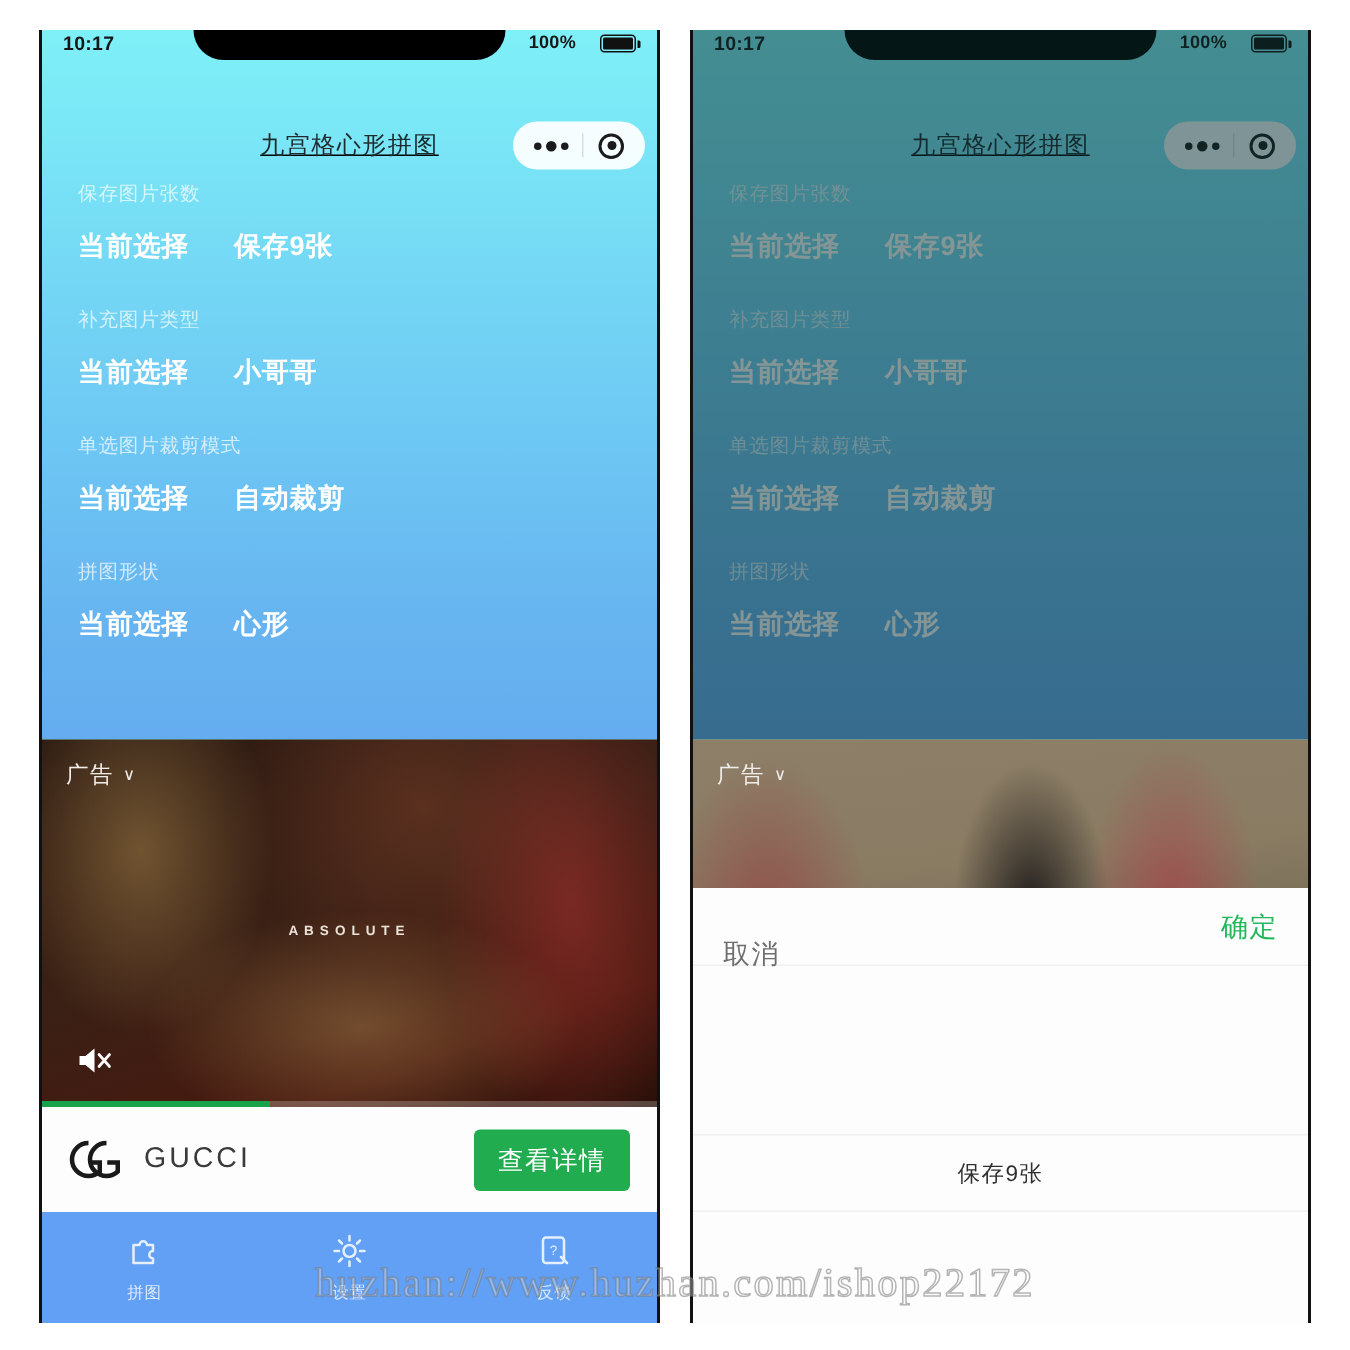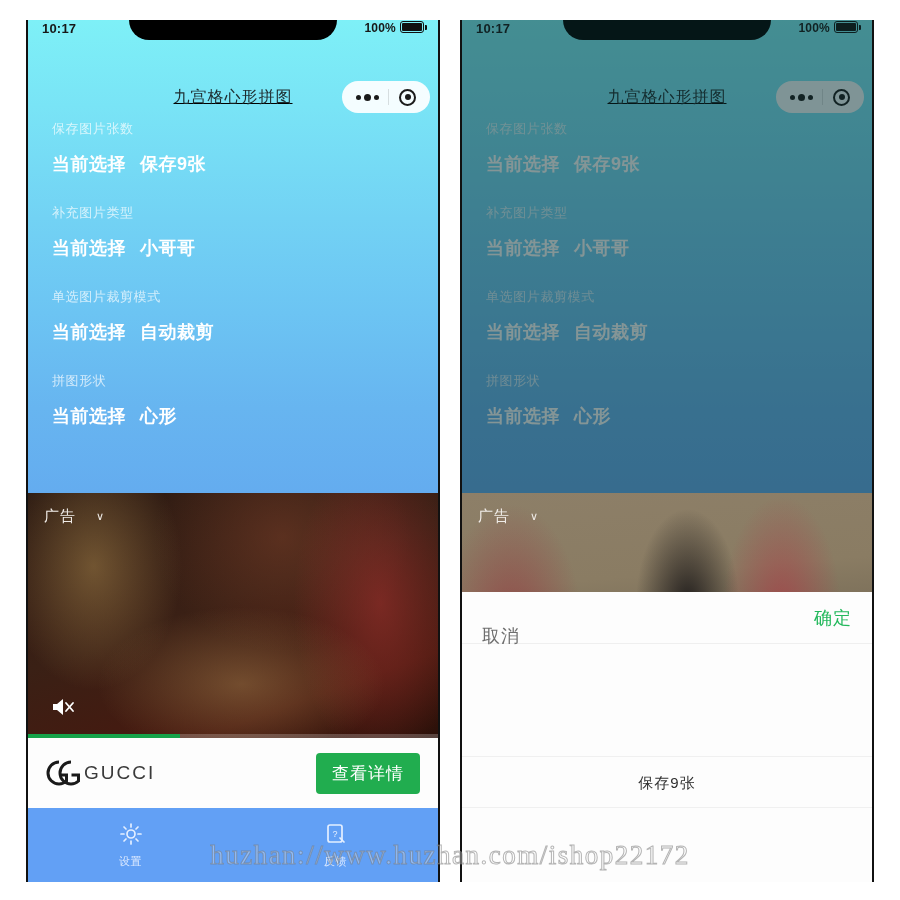--- a/index.html
+++ b/index.html
@@ -60,21 +60,21 @@
     align-items: center;
     justify-content: space-between;
     padding: 0 14px;
     font-size: 13px;
     color: #171717;
     font-weight: 600;
     letter-spacing: .2px;
   }
   .status-left { margin-top: -6px; }
   .status-right {
-    display: flex; align-items: flex-start; gap: 4px;
+    display: flex; align-items: flex-end; gap: 16px;
     margin-top: -6px;
   }
   .battery-pct { font-size: 12px; font-weight: 600; }
   .battery {
     width: 24px; height: 12px;
     border: 1.5px solid #111;
     border-radius: 3px;
     position: relative;
     background: #111;
     background-clip: content-box;
@@ -150,21 +150,21 @@
   .group { padding: 0 24px; margin-bottom: 18px; }
   .group-label {
     font-size: 13px;
     color: rgba(255,255,255,.70);
     letter-spacing: .6px;
     margin-bottom: 14px;
   }
   .group-row {
     display: flex;
     align-items: baseline;
-    gap: 14px;
+    gap: 30px;
     height: 34px;
   }
   .row-key {
     font-size: 18px;
     color: #ffffff;
     font-weight: 600;
     letter-spacing: .5px;
   }
   .row-val {
     font-size: 18px;
@@ -187,21 +187,21 @@
       linear-gradient(160deg, #2c1a12 0%, #3a2015 45%, #47190f 78%, #2a1009 100%);
   }
   .ad-tag {
     position: absolute;
     top: 14px; left: 16px;
     font-size: 15px;
     color: #f0ece8;
     letter-spacing: 1px;
     display: flex;
     align-items: baseline;
-    gap: 20px;
+    gap: 6px;
   }
   .ad-tag .chev {
     font-size: 11px;
     transform: translateY(-1px);
   }
   .ad-brand {
     position: absolute;
     left: 0; right: 0;
     top: 88px;
     text-align: center;
@@ -241,20 +241,21 @@
 
   
   .ad-footer {
     position: absolute;
     top: 718px; left: 0; right: 0;
     height: 70px;
     background: #fdfdfd;
     display: flex;
     align-items: center;
     padding: 0 18px;
+    gap: 12px;
   }
   .gucci-logo { width: 38px; height: 30px; flex: 0 0 auto; }
   .gucci-name {
     font-size: 19px;
     color: #3a3a3a;
     letter-spacing: 2px;
   }
   .cta {
     margin-left: auto;
     background: #21ad4f;
@@ -417,20 +418,21 @@
             </div>
           </div>
         </div>
       </div>
 
       <div class="ad-video">
         <div class="ad-tag">
           <span>广告</span>
           <span class="chev">∨</span>
         </div>
+        <div class="ad-sub">ABSOLUTE</div>
         <div class="mute-ic">
           <svg viewBox="0 0 26 22" width="26" height="22">
             <path d="M3 8h4l6-5v16l-6-5H3z" fill="#ffffff"></path>
             <path d="M16 7l7 8M23 7l-7 8" stroke="#ffffff" stroke-width="1.8" stroke-linecap="round"></path>
           </svg>
         </div>
         <div class="ad-progress">
             <span style="width: 37%;"></span>
           </div>
       </div>
@@ -440,20 +442,28 @@
           <svg viewBox="0 0 38 30" width="38" height="30">
             <path d="M13 4a11 11 0 100 22 11 11 0 007.5-3v-6h-7" fill="none" stroke="#1a1a1a" stroke-width="3"></path>
             <path d="M25 4a11 11 0 100 22 11 11 0 007.5-3v-6h-7" fill="none" stroke="#1a1a1a" stroke-width="3"></path>
           </svg>
         </div>
         <div class="gucci-name">GUCCI</div>
         <button class="cta">查看详情</button>
       </div>
 
       <div class="tab-bar">
+        <div class="tab-item">
+          <span class="tab-ic">
+            <svg viewBox="0 0 26 26" width="26" height="26">
+              <path d="M6 9h4a2.5 2.5 0 115 0h4v4a2.5 2.5 0 100 5v3H6z" fill="none" stroke="#e4efff" stroke-width="1.7" stroke-linejoin="round"></path>
+            </svg>
+          </span>
+          <span class="tab-label">拼图</span>
+        </div>
         <div class="tab-item">
           <span class="tab-ic">
             <svg viewBox="0 0 26 26" width="26" height="26">
               <circle cx="13" cy="13" r="4" fill="none" stroke="#e4efff" stroke-width="1.7"></circle>
               <path d="M13 3v3M13 20v3M3 13h3M20 13h3M6 6l2 2M18 18l2 2M20 6l-2 2M8 18l-2 2" stroke="#e4efff" stroke-width="1.7" stroke-linecap="round"></path>
             </svg>
           </span>
           <span class="tab-label">设置</span>
         </div>
         <div class="tab-item">

